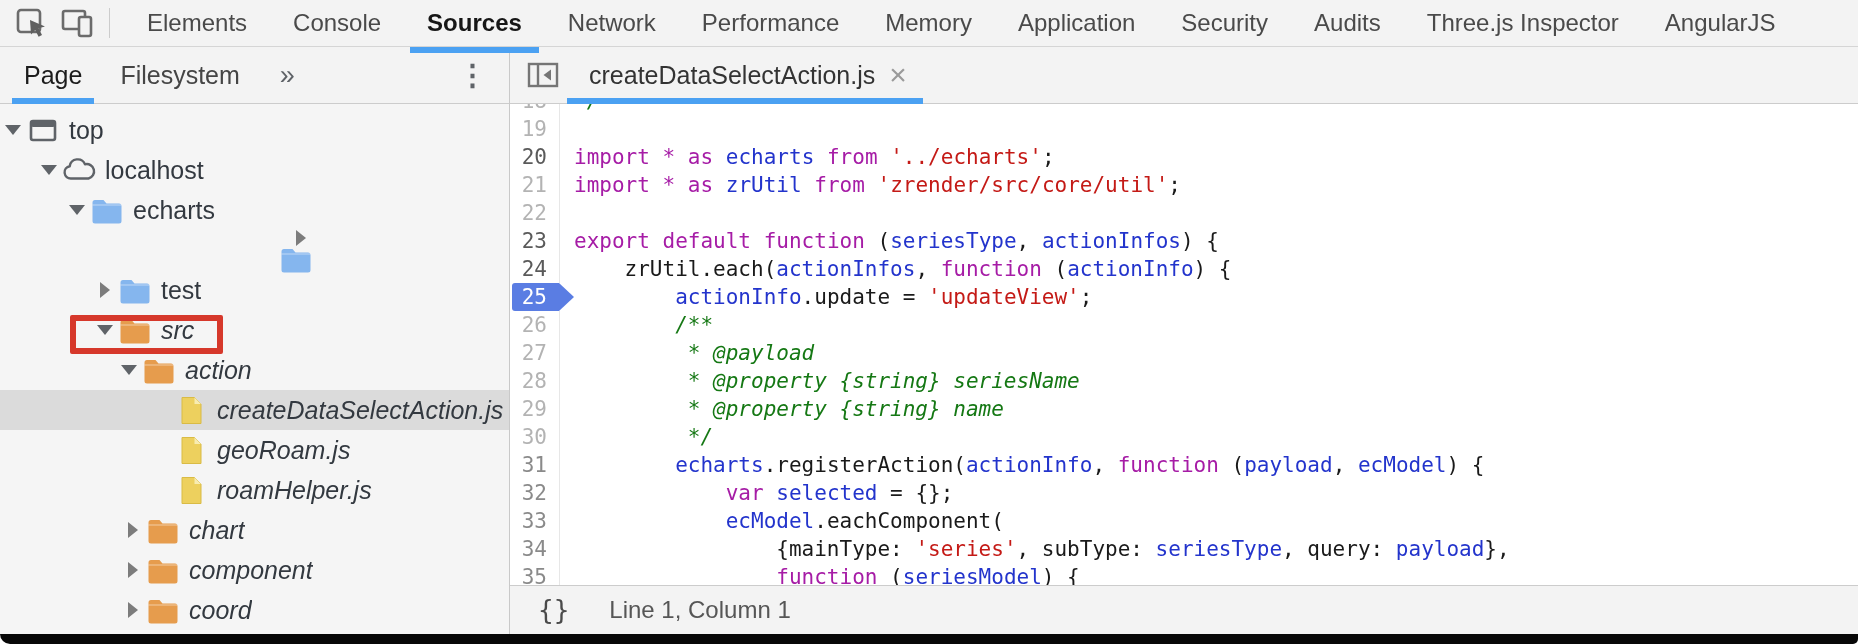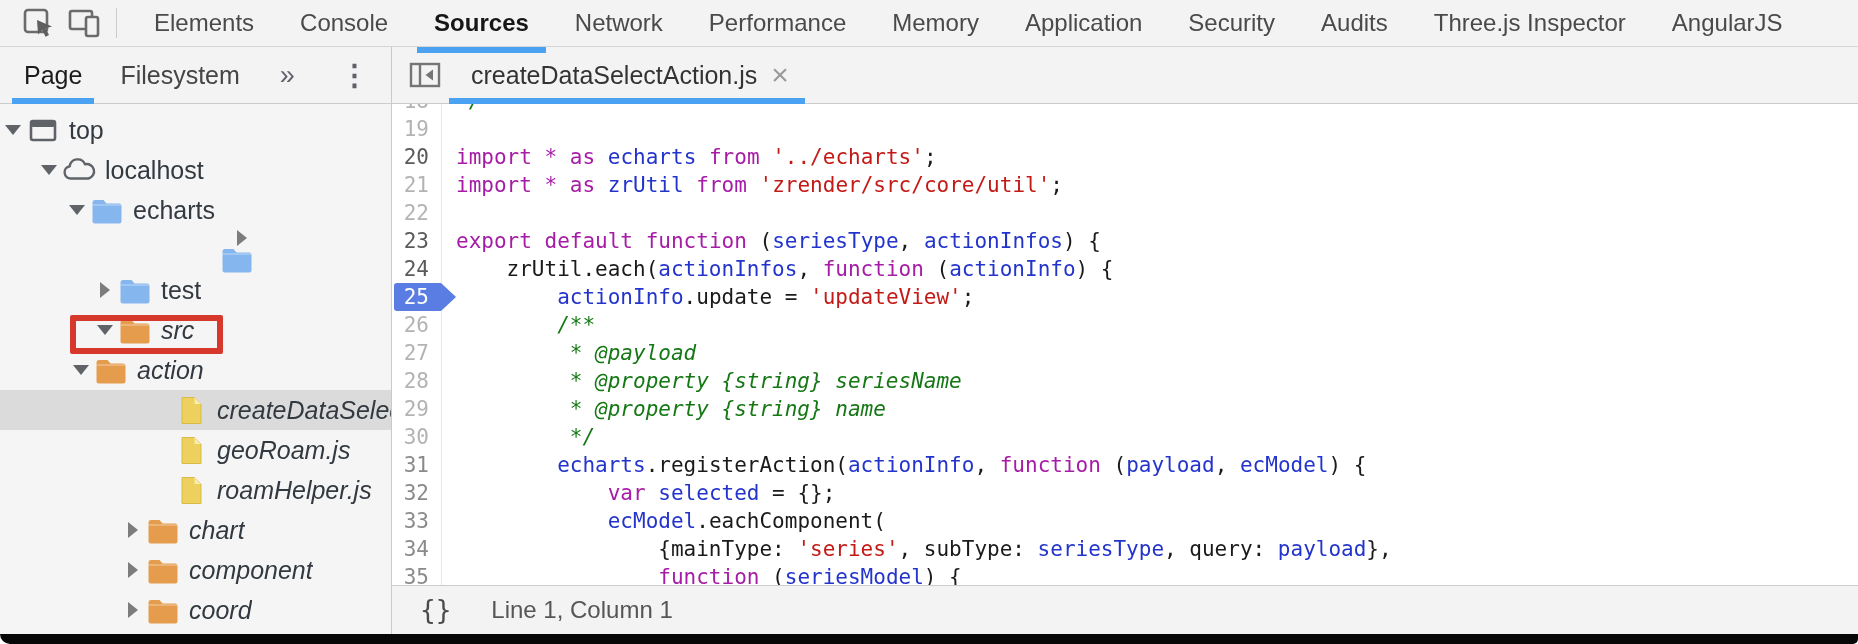--- a/index.html
+++ b/index.html
@@ -6,37 +6,37 @@
   html,body { background:#fff; }
   .page {
     position:relative; width:1858px; height:644px; overflow:hidden;
     font-family:"Liberation Sans", sans-serif; background:#fff;
     -webkit-font-smoothing:antialiased;
   }
   
   .toolbar {
     position:relative; height:47px; background:#f3f3f3;
     border-bottom:1px solid #d5d5d5; display:flex; align-items:center;
-    padding-left:16px; z-index:4;
+    padding-left:9px; z-index:4;
   }
   .tb-icon { width:46px; height:47px; display:flex; align-items:center; justify-content:center; cursor:pointer; }
   .tb-sep { width:1px; height:30px; background:#ccc; margin:0 14px 0 8px; }
   .t-tab {
     position:relative; height:47px; display:flex; align-items:center;
     padding:0 23px; font-size:24px; color:#4a4a4a; cursor:pointer; white-space:nowrap;
   }
   .t-tab.active { color:#161616; font-weight:600; }
   .t-tab.active::after {
     content:""; position:absolute; left:6px; right:6px; bottom:-6px; height:6px;
     background:var(--accent); z-index:6;
   }
   
   .main { display:flex; height:587px; }
   .sidebar {
-    width:392px; background:#f5f5f5; border-right:1px solid #c9c9c9;
+    width:510px; background:#f5f5f5; border-right:1px solid #c9c9c9;
     display:flex; flex-direction:column; overflow:hidden;
   }
   .side-head {
     height:57px; border-bottom:1px solid #ccc; display:flex; align-items:center;
     padding-left:18px; background:#f3f3f3; flex:none;
   }
   .s-tab {
     position:relative; height:57px; display:flex; align-items:center;
     padding:0 6px; margin-right:26px; font-size:25px; color:#454545; cursor:pointer;
   }
@@ -222,21 +222,21 @@
               <span class="tri-exp"></span>
             </span>
             <span class="ticon">
               <svg width="32" height="27" viewBox="0 0 32 27">
                 <path d="M1.5 5.5 a2.5 2.5 0 0 1 2.5-2.5 h8.5 l3 3.5 h12.5 a2.5 2.5 0 0 1 2.5 2.5 v15 a2.5 2.5 0 0 1-2.5 2.5 h-24 a2.5 2.5 0 0 1-2.5-2.5 z" fill="#E69C4D"></path>
                 <path d="M1.5 8 h29" stroke="#ffffff" stroke-opacity="0.35" stroke-width="1.4"></path>
               </svg>
             </span>
             <span class="tlabel">src</span>
           </div>
-          <div class="trow italic" style="padding-left: 68px;">
+          <div class="trow italic" style="padding-left: 116px;">
             <span class="tarrow">
               <span class="tri-exp"></span>
             </span>
             <span class="ticon">
               <svg width="32" height="27" viewBox="0 0 32 27">
                 <path d="M1.5 5.5 a2.5 2.5 0 0 1 2.5-2.5 h8.5 l3 3.5 h12.5 a2.5 2.5 0 0 1 2.5 2.5 v15 a2.5 2.5 0 0 1-2.5 2.5 h-24 a2.5 2.5 0 0 1-2.5-2.5 z" fill="#E69C4D"></path>
                 <path d="M1.5 8 h29" stroke="#ffffff" stroke-opacity="0.35" stroke-width="1.4"></path>
               </svg>
             </span>
             <span class="tlabel">action</span>

